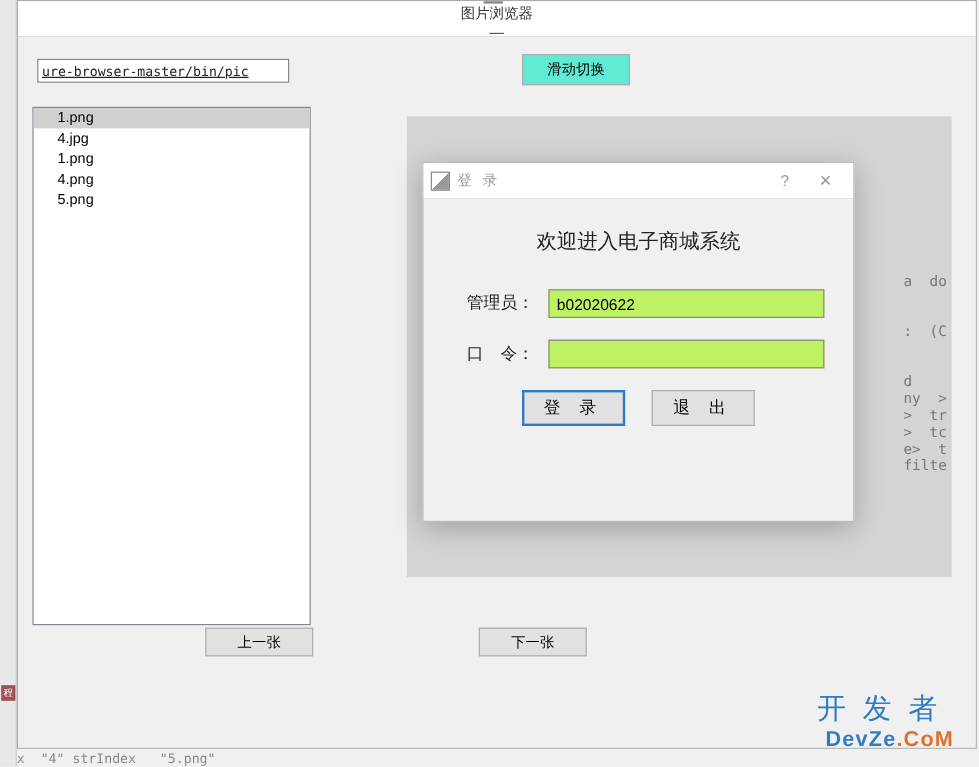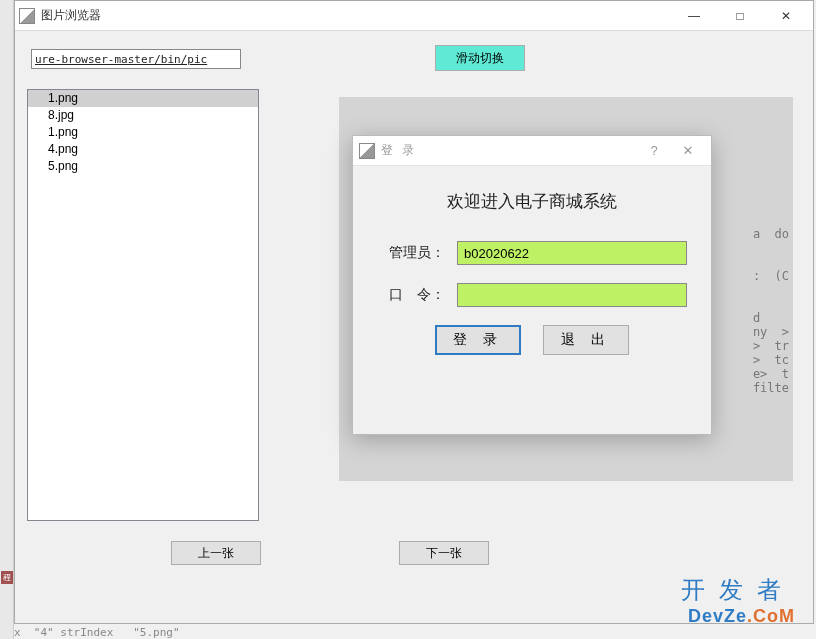--- a/index.html
+++ b/index.html
@@ -31,20 +31,21 @@
       background: #f0f0f0;
       border: 1px solid #aaa;
     }
     .titlebar {
       height: 30px;
       background: #fff;
       border-bottom: 1px solid #ddd;
       display: flex;
       align-items: center;
       padding: 0 4px;
+      flex-direction: column;
     }
     .title-icon {
       width: 16px; height: 16px;
       border: 1px solid #888;
       background: linear-gradient(135deg,#fff 50%, #999 50%);
       margin-right: 6px;
     }
     .title-text { flex: 0 0 auto; color: #333; font-size: 12px; }
     .title-spacer { flex: 1; }
     .win-btn {
@@ -106,21 +107,21 @@
     .bg-frag {
       position:absolute; right:4px; top:130px;
       white-space: pre; text-align:left;
     }
     .nav-btn {
       position: absolute;
       height: 24px; width: 90px;
       background: #e1e1e1;
       border: 1px solid #adadad;
       font-size: 12px;
-      top: 510px;
+      top: 492px;
       cursor: default;
     }
     .prev-btn { left: 156px; }
     .next-btn { left: 384px; }
     .watermark {
       position: absolute;
       right: 18px; bottom: -4px;
       text-align: right;
       font-family: "SimSun","Microsoft YaHei",sans-serif;
     }
@@ -205,21 +206,21 @@
     <div class="win-btn close">✕</div>
   </div>
 
   <div class="client">
     <input class="path-input" type="text" value="ure-browser-master/bin/pic" style="">
 
     <button class="slide-btn">滑动切换</button>
 
     <div class="file-list">
       <div class="file-item selected">1.png</div>
-      <div class="file-item">8.jpg</div>
+      <div class="file-item">4.jpg</div>
       <div class="file-item">1.png</div>
       <div class="file-item">4.png</div>
       <div class="file-item">5.png</div>
     </div>
 
     <div class="image-panel">
       <div class="bg-frag">a  do
 
 
 :  (C

